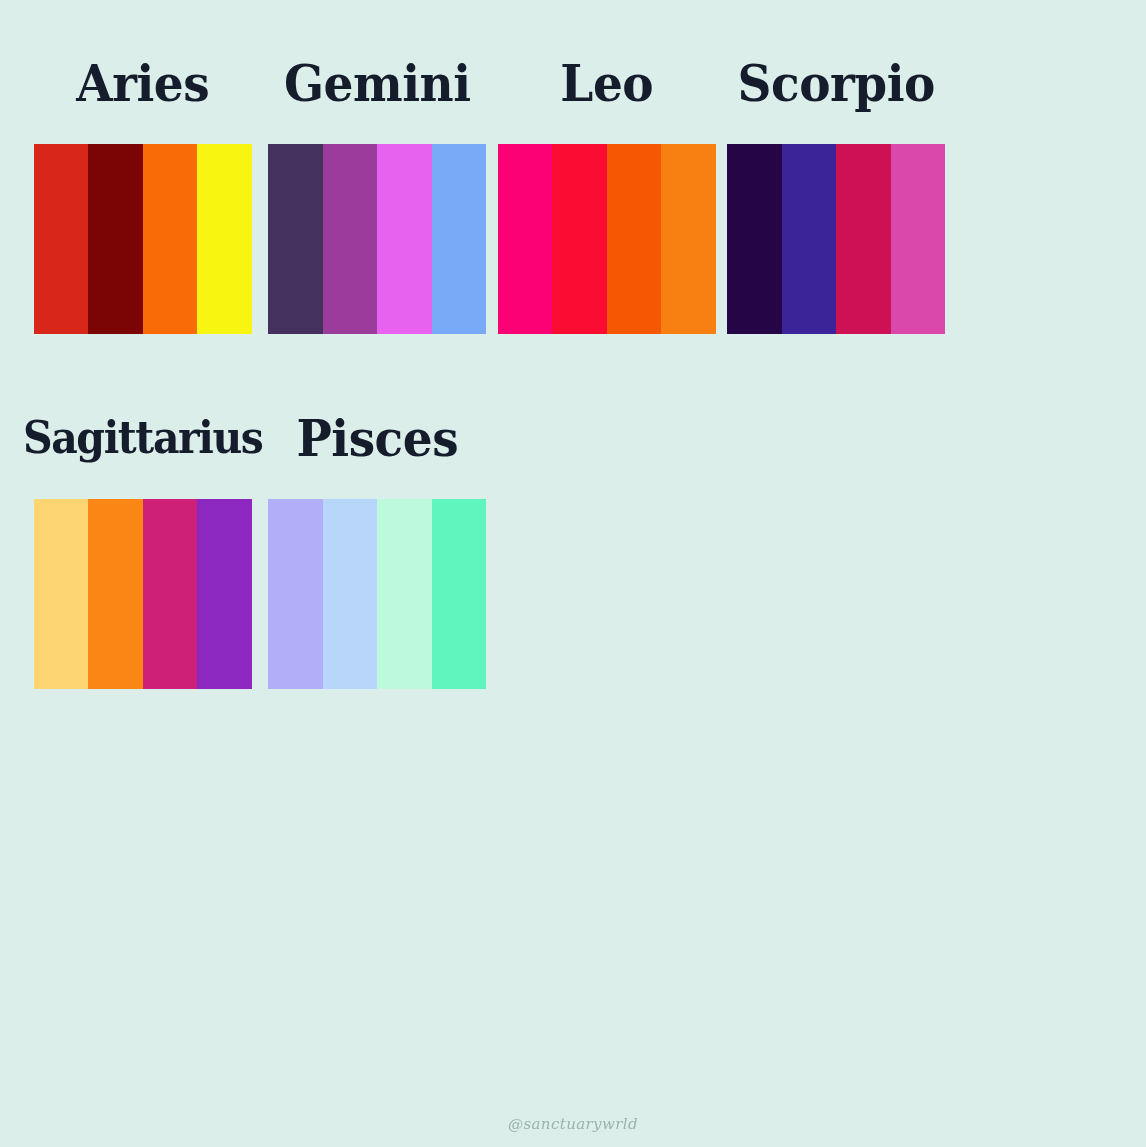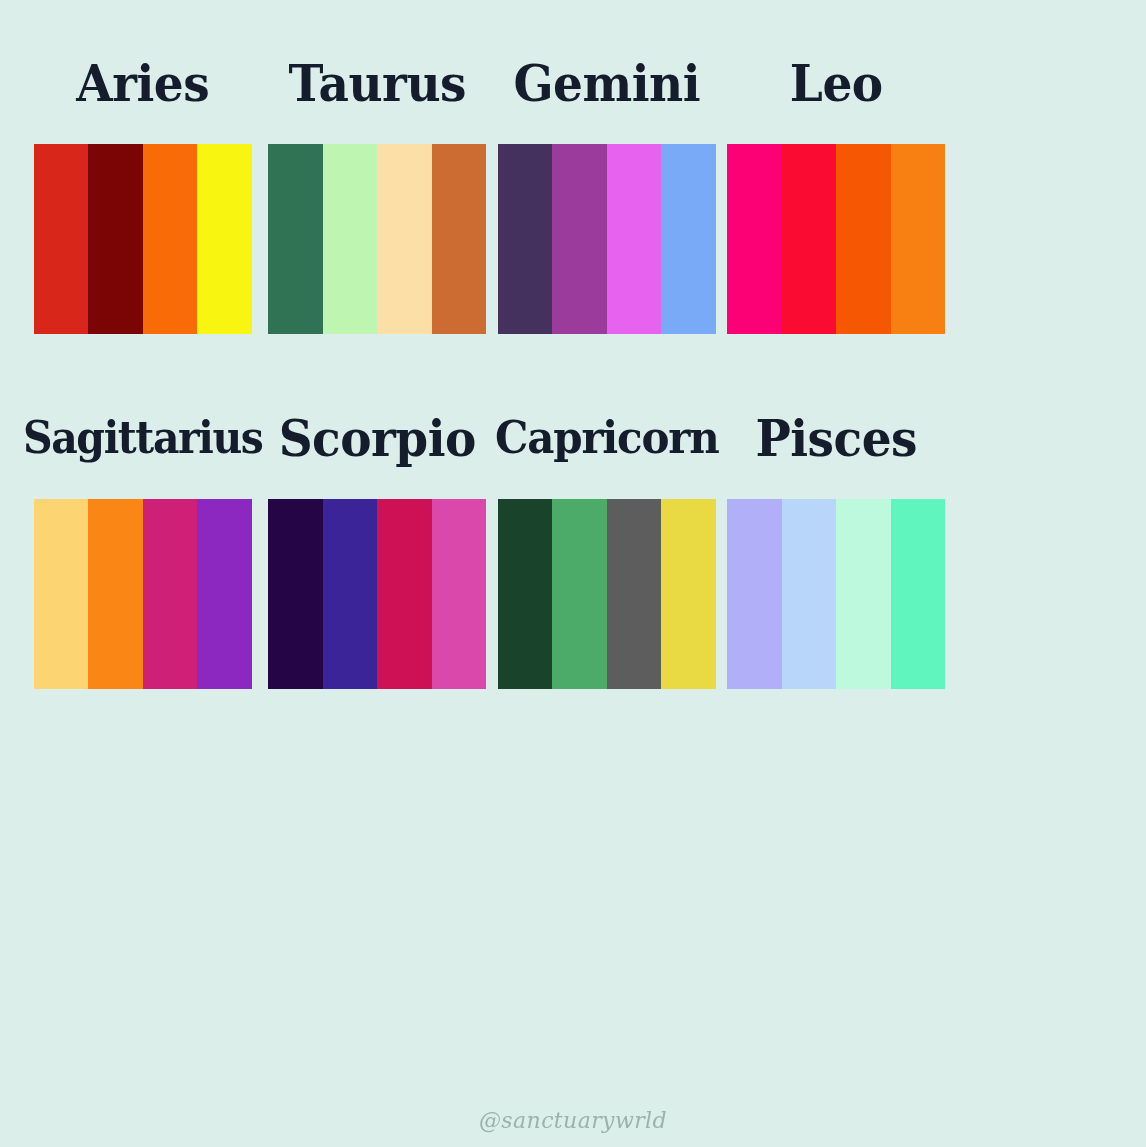--- a/index.html
+++ b/index.html
@@ -78,47 +78,38 @@
     position: absolute;
     left: 0;
     right: 0;
     bottom: 14px;
     text-align: center;
   }
 
   #footer .handle {
     font-family: "DejaVu Serif", serif;
     font-style: italic;
-    font-size: 22px;
+    font-size: 15px;
     color: #9ab3ac;
     letter-spacing: 0.4px;
   }
 </style>
 </head>
 <body style="background: rgb(220, 238, 234);">
 
 <div id="board">
 
   <div class="grid" id="grid">
       <div class="sign-cell">
         <div class="sign-name small" style="color: rgb(21, 28, 44);">Aries</div>
         <div class="swatch-block">
           <div class="swatch" style="background: rgb(216, 38, 26);"></div>
           <div class="swatch" style="background: rgb(123, 4, 4);"></div>
           <div class="swatch" style="background: rgb(249, 107, 6);"></div>
           <div class="swatch" style="background: rgb(248, 245, 17);"></div>
-        </div>
-      </div>
-      <div class="sign-cell">
-        <div class="sign-name small" style="color: rgb(21, 28, 44);">Taurus</div>
-        <div class="swatch-block">
-          <div class="swatch" style="background: rgb(47, 114, 84);"></div>
-          <div class="swatch" style="background: rgb(189, 245, 177);"></div>
-          <div class="swatch" style="background: rgb(251, 223, 166);"></div>
-          <div class="swatch" style="background: rgb(205, 108, 50);"></div>
         </div>
       </div>
       <div class="sign-cell">
         <div class="sign-name small" style="color: rgb(21, 28, 44);">Gemini</div>
         <div class="swatch-block">
           <div class="swatch" style="background: rgb(69, 49, 93);"></div>
           <div class="swatch" style="background: rgb(155, 60, 156);"></div>
           <div class="swatch" style="background: rgb(231, 99, 239);"></div>
           <div class="swatch" style="background: rgb(121, 170, 248);"></div>
         </div>
@@ -126,44 +117,35 @@
       <div class="sign-cell">
         <div class="sign-name small" style="color: rgb(21, 28, 44);">Leo</div>
         <div class="swatch-block">
           <div class="swatch" style="background: rgb(252, 1, 118);"></div>
           <div class="swatch" style="background: rgb(249, 11, 50);"></div>
           <div class="swatch" style="background: rgb(245, 87, 3);"></div>
           <div class="swatch" style="background: rgb(248, 127, 17);"></div>
         </div>
       </div>
       <div class="sign-cell">
-        <div class="sign-name xlong" style="color: rgb(21, 28, 44);">Sagittarius</div>
-        <div class="swatch-block">
-          <div class="swatch" style="background: rgb(252, 212, 114);"></div>
-          <div class="swatch" style="background: rgb(249, 134, 21);"></div>
-          <div class="swatch" style="background: rgb(207, 32, 120);"></div>
-          <div class="swatch" style="background: rgb(140, 39, 191);"></div>
-        </div>
-      </div>
-      <div class="sign-cell">
         <div class="sign-name small" style="color: rgb(21, 28, 44);">Scorpio</div>
         <div class="swatch-block">
           <div class="swatch" style="background: rgb(37, 5, 70);"></div>
           <div class="swatch" style="background: rgb(58, 36, 151);"></div>
           <div class="swatch" style="background: rgb(205, 17, 84);"></div>
           <div class="swatch" style="background: rgb(218, 72, 171);"></div>
         </div>
       </div>
       <div class="sign-cell">
-        <div class="sign-name long" style="color: rgb(21, 28, 44);">Capricorn</div>
+        <div class="sign-name xlong" style="color: rgb(21, 28, 44);">Sagittarius</div>
         <div class="swatch-block">
-          <div class="swatch" style="background: rgb(25, 67, 42);"></div>
-          <div class="swatch" style="background: rgb(76, 171, 104);"></div>
-          <div class="swatch" style="background: rgb(93, 93, 93);"></div>
-          <div class="swatch" style="background: rgb(233, 217, 66);"></div>
+          <div class="swatch" style="background: rgb(252, 212, 114);"></div>
+          <div class="swatch" style="background: rgb(249, 134, 21);"></div>
+          <div class="swatch" style="background: rgb(207, 32, 120);"></div>
+          <div class="swatch" style="background: rgb(140, 39, 191);"></div>
         </div>
       </div>
       <div class="sign-cell">
         <div class="sign-name small" style="color: rgb(21, 28, 44);">Pisces</div>
         <div class="swatch-block">
           <div class="swatch" style="background: rgb(177, 175, 248);"></div>
           <div class="swatch" style="background: rgb(183, 214, 250);"></div>
           <div class="swatch" style="background: rgb(189, 249, 221);"></div>
           <div class="swatch" style="background: rgb(96, 244, 191);"></div>
         </div>

